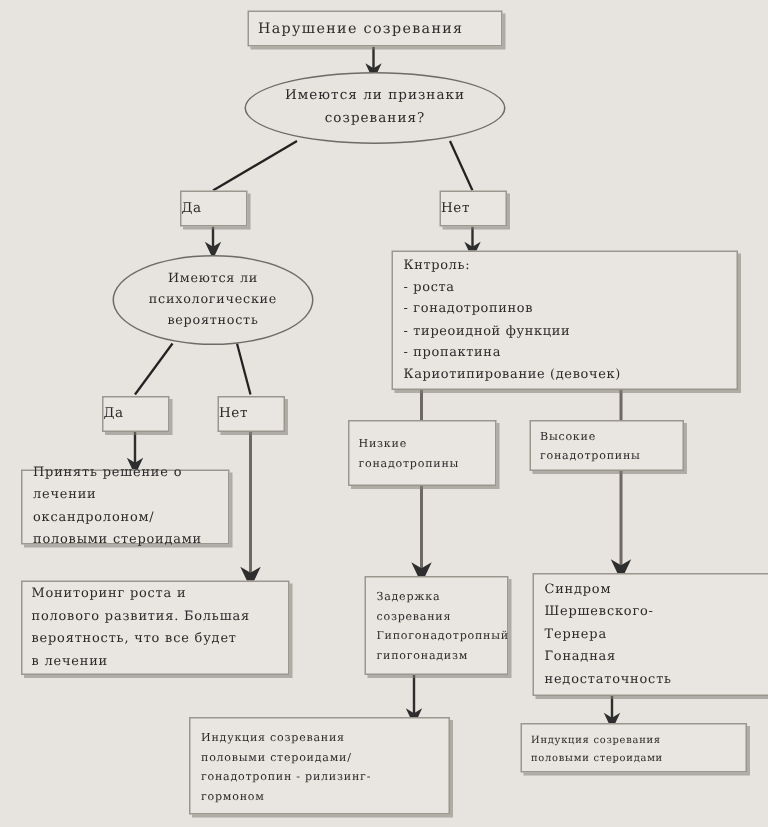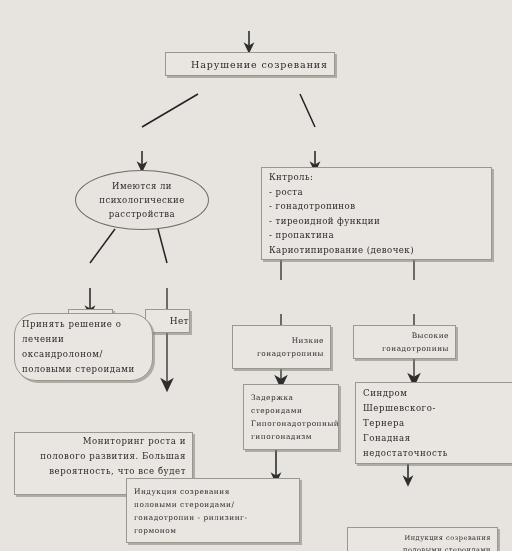--- a/index.html
+++ b/index.html
@@ -36,22 +36,21 @@
     display: flex;
     z-index: 2;
   }
   .node .txt {
     width: 100%;
     white-space: pre-line;
   }
   .center {
     align-items: center;
     justify-content: center;
-    text-align: right;
-    margin-top: 45px;
+    text-align: left;
   }
   .leftal {
     align-items: center;
     justify-content: flex-start;
     text-align: left;
   }
   .ellipse {
     position: absolute;
     box-sizing: border-box;
     background: #e7e3de;
@@ -113,32 +112,36 @@
 
     <line x1="276" y1="450" x2="276" y2="478" stroke="#2e2e2e" stroke-width="1.6" marker-end="url(#ah)"></line>
 
     <line x1="408" y1="464" x2="408" y2="481" stroke="#2e2e2e" stroke-width="1.6" marker-end="url(#ah)"></line>
   </svg>
 
   <div class="node center t-title pad-c" style="left:165px; top:7px; width:170px; height:24px;">
     <span class="txt">Нарушение созревания</span>
   </div>
 
+  <div class="ellipse t-ell" style="left:163px; top:48px; width:174px; height:48px;">
+    <span class="txt">Имеются ли признаки
+созревания?</span>
+  </div>
 
   <div class="node center t-yn" style="left:120px; top:127px; width:45px; height:24px;">
     <span class="txt">Да</span>
   </div>
   <div class="node center t-yn" style="left:293px; top:127px; width:45px; height:24px;">
     <span class="txt">Нет</span>
   </div>
 
   <div class="ellipse t-ell2" style="left:75px; top:170px; width:134px; height:60px;">
     <span class="txt">Имеются ли
 психологические
-расстройства</span>
+вероятность</span>
   </div>
 
   <div class="node leftal t-list pad-l" style="left:261px; top:167px; width:231px; height:93px;">
     <span class="txt">Кнтроль:
 -  роста
 -  гонадотропинов
 -  тиреоидной функции
 -  пропактина
 Кариотипирование (девочек)</span>
   </div>
@@ -152,36 +155,36 @@
 
   <div class="node center t-small pad-c" style="left:232px; top:280px; width:99px; height:44px;">
     <span class="txt">Низкие
 гонадотропины</span>
   </div>
   <div class="node center t-small pad-c" style="left:353px; top:280px; width:103px; height:34px;">
     <span class="txt">Высокие
 гонадотропины</span>
   </div>
 
-  <div class="node leftal t-body pad-l" style="left:14px; top:313px; width:139px; height:68px;border-radius:22px;">
+  <div class="node leftal t-body pad-l" style="left:14px; top:313px; width:139px; height:50px;">
     <span class="txt">Принять решение о
 лечении оксандролоном/
 половыми стероидами</span>
   </div>
 
   <div class="node center t-body pad-c" style="left:14px; top:387px; width:179px; height:63px;">
     <span class="txt">Мониторинг роста и
 полового развития. Большая
 вероятность, что все будет
-в функции</span>
+в лечении</span>
   </div>
 
   <div class="node leftal t-small pad-l" style="left:243px; top:384px; width:96px; height:66px;">
     <span class="txt">Задержка
-стероидами
+созревания
 Гипогонадотропный
 гипогонадизм</span>
   </div>
 
   <div class="node leftal t-body pad-l" style="left:355px; top:382px; width:158px; height:82px;">
     <span class="txt">Синдром
 Шершевского-
 Тернера
 Гонадная
 недостаточность</span>

